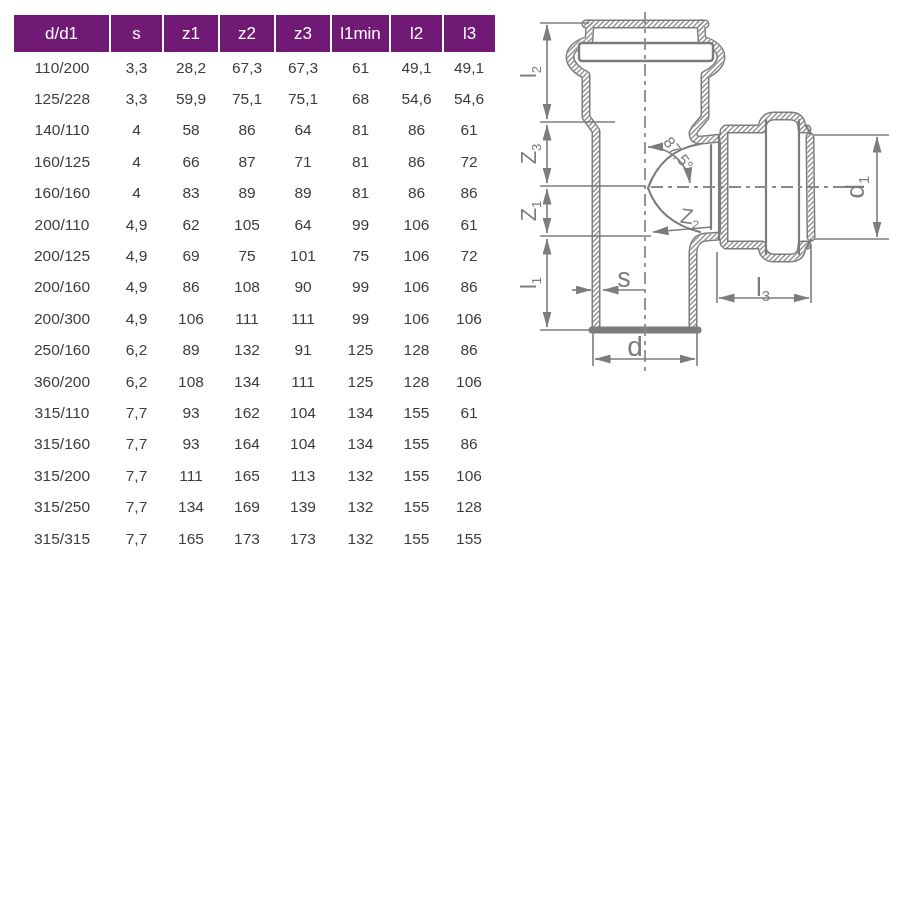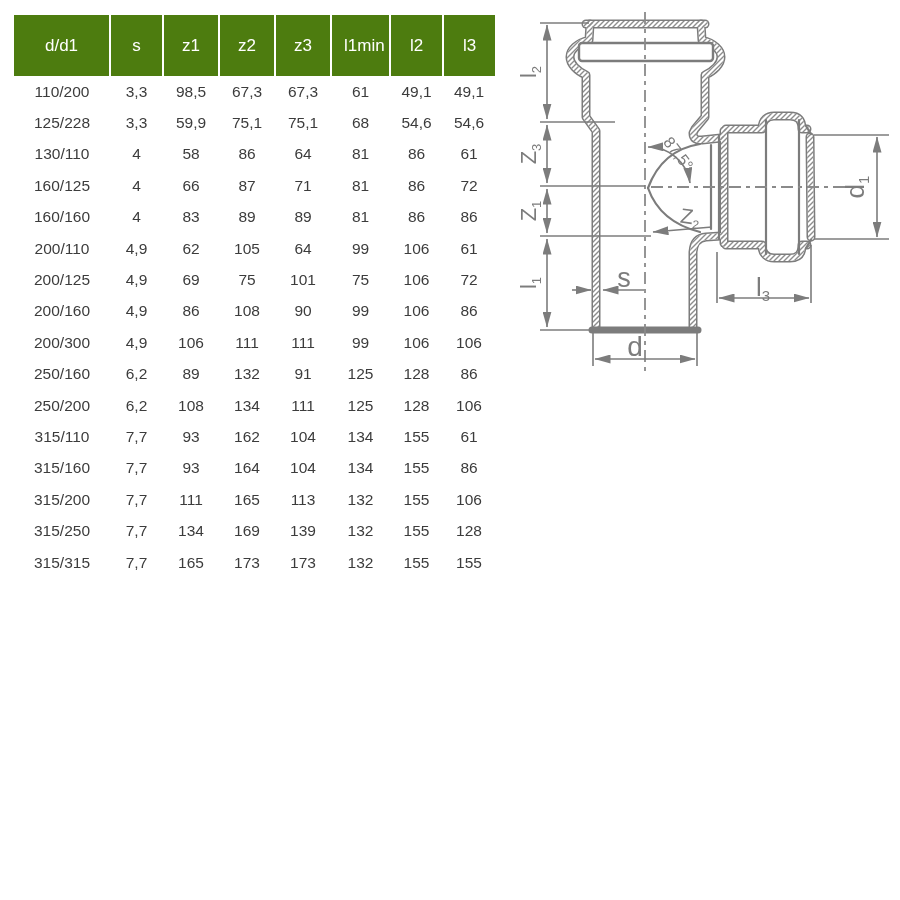--- a/index.html
+++ b/index.html
@@ -4,22 +4,22 @@
 <style>
   html,body{margin:0;padding:0;}
   body{
     width:900px;height:900px;background:#ffffff;position:relative;
     font-family:"Liberation Sans",sans-serif;overflow:hidden;
   }
   
   .table-wrap{position:absolute;left:14px;top:15px;width:481px;}
   table{border-collapse:collapse;width:481px;table-layout:fixed;}
   thead th{
-    background:#4d7c0f;color:#ffffff;font-weight:400;font-size:17px;
-    height:37px;border-right:2px solid #ffffff;text-align:center;padding:12px;
+    background:#701a75;color:#ffffff;font-weight:400;font-size:17px;
+    height:37px;border-right:2px solid #ffffff;text-align:center;padding:0;
   }
   thead th:last-child{border-right:none;}
   tbody td{
     height:31.4px;text-align:center;font-size:15.5px;color:#3c3c3c;
     padding:0;white-space:nowrap;
   }
   
   .diagram-svg{position:absolute;left:0;top:0;width:900px;height:900px;}
   .wo{fill:none;stroke:#7c7c7c;stroke-width:9;stroke-linejoin:round;stroke-linecap:round;}
   .ww{fill:none;stroke:#ffffff;stroke-width:6;stroke-linejoin:round;stroke-linecap:round;}
@@ -55,39 +55,39 @@
           <th>z3</th>
           <th>l1min</th>
           <th>l2</th>
           <th>l3</th>
         </tr>
     </thead>
     <tbody>
         <tr>
           <td>110/200</td>
           <td>3,3</td>
-          <td>98,5</td>
+          <td>28,2</td>
           <td>67,3</td>
           <td>67,3</td>
           <td>61</td>
           <td>49,1</td>
           <td>49,1</td>
         </tr>
         <tr>
           <td>125/228</td>
           <td>3,3</td>
           <td>59,9</td>
           <td>75,1</td>
           <td>75,1</td>
           <td>68</td>
           <td>54,6</td>
           <td>54,6</td>
         </tr>
         <tr>
-          <td>130/110</td>
+          <td>140/110</td>
           <td>4</td>
           <td>58</td>
           <td>86</td>
           <td>64</td>
           <td>81</td>
           <td>86</td>
           <td>61</td>
         </tr>
         <tr>
           <td>160/125</td>
@@ -153,21 +153,21 @@
           <td>250/160</td>
           <td>6,2</td>
           <td>89</td>
           <td>132</td>
           <td>91</td>
           <td>125</td>
           <td>128</td>
           <td>86</td>
         </tr>
         <tr>
-          <td>250/200</td>
+          <td>360/200</td>
           <td>6,2</td>
           <td>108</td>
           <td>134</td>
           <td>111</td>
           <td>125</td>
           <td>128</td>
           <td>106</td>
         </tr>
         <tr>
           <td>315/110</td>

